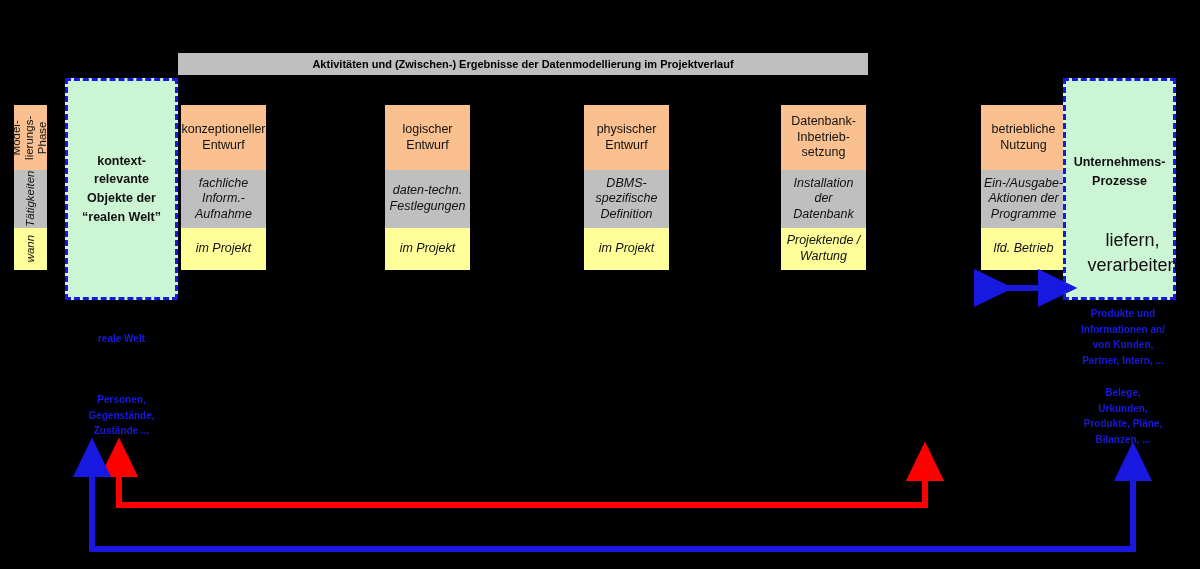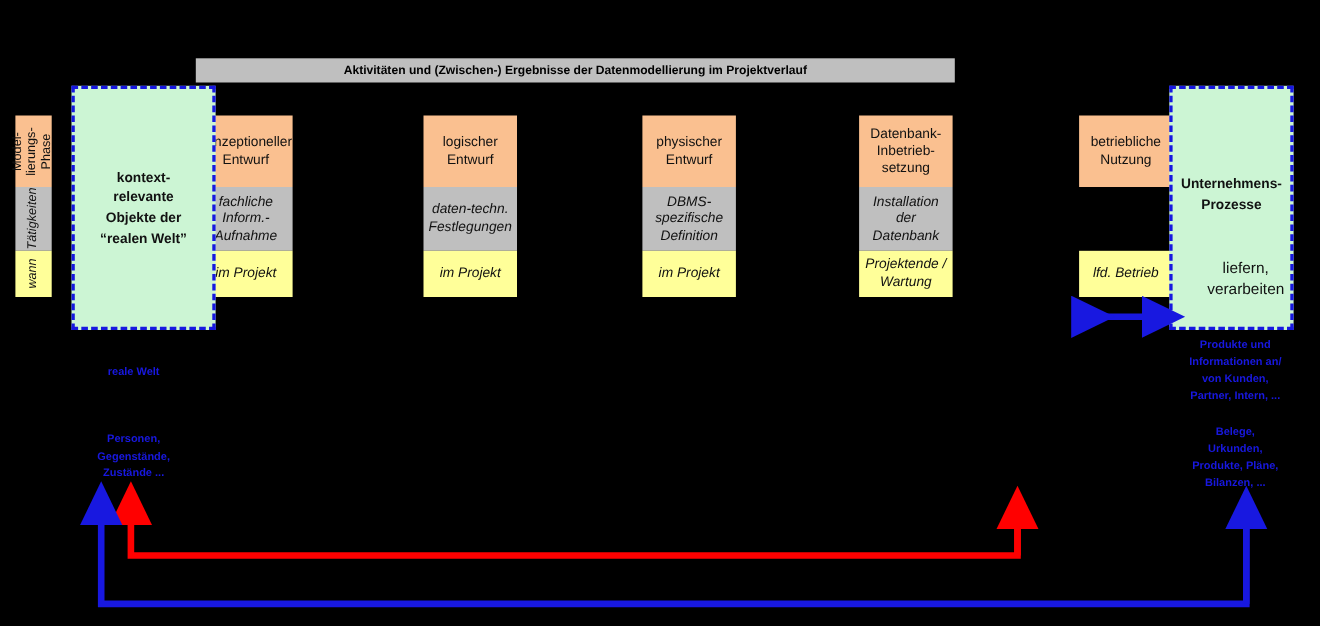--- a/index.html
+++ b/index.html
@@ -32,21 +32,21 @@
   .r-yellow{background:#ffff99;}
   .r1{top:0;height:65px;font-size:12.5px;line-height:1.25;}
   .r2{top:65px;height:58px;font-size:12.5px;font-style:italic;line-height:1.25;}
   .r3{top:123px;height:42px;font-size:12.5px;font-style:italic;line-height:1.25;}
 
   
   .greenbox{background:#ccf5d4;border:3px dashed #1818e0;display:flex;
             flex-direction:column;align-items:center;justify-content:center;
             color:#111;text-align:center;}
   .gb-title{font-size:12.5px;font-weight:bold;line-height:1.5;}
-  .gb-sub{font-size:14px;line-height:1.35;margin-left:26px;}
+  .gb-sub{font-size:18px;line-height:1.35;margin-left:26px;}
 
   
   .bluecap{color:#1818e0;font-weight:bold;font-size:10px;line-height:1.55;
            text-align:center;filter:blur(0.45px);}
 
   
   .arrows{position:absolute;left:0;top:0;width:1200px;height:569px;pointer-events:none;}
 </style>
 </head>
 <body>
@@ -112,26 +112,29 @@
     </div>
     <div class="cellrow r-yellow r3">
       <span><span>Projektende /</span><br><span>Wartung</span></span>
     </div>
   </div>
 
   <div class="abs col" style="left:981px;top:105px;height:165px;padding-left:16px;">
     <div class="cellrow r-orange r1">
       <span><span>betriebliche</span><br><span>Nutzung</span></span>
     </div>
+    <div class="cellrow r-gray r2">
+      <span><span>Ein-/Ausgabe-</span><br><span>Aktionen der</span><br><span>Programme</span></span>
+    </div>
     <div class="cellrow r-yellow r3">
       <span>lfd. Betrieb</span>
     </div>
   </div>
 
-  <div class="abs greenbox" style="left:65px;top:78px;width:131px;height:222px;">
+  <div class="abs greenbox" style="left:65px;top:78px;width:113px;height:222px;">
     <div class="gb-title">
       <span>kontext-</span><br>
       <span>relevante</span><br>
       <span>Objekte der</span><br>
       <span>“realen Welt”</span>
     </div>
   </div>
 
   <div class="abs greenbox" style="left:1063px;top:78px;width:113px;height:222px;">
     <div class="gb-title" style="margin-top:52px;">

